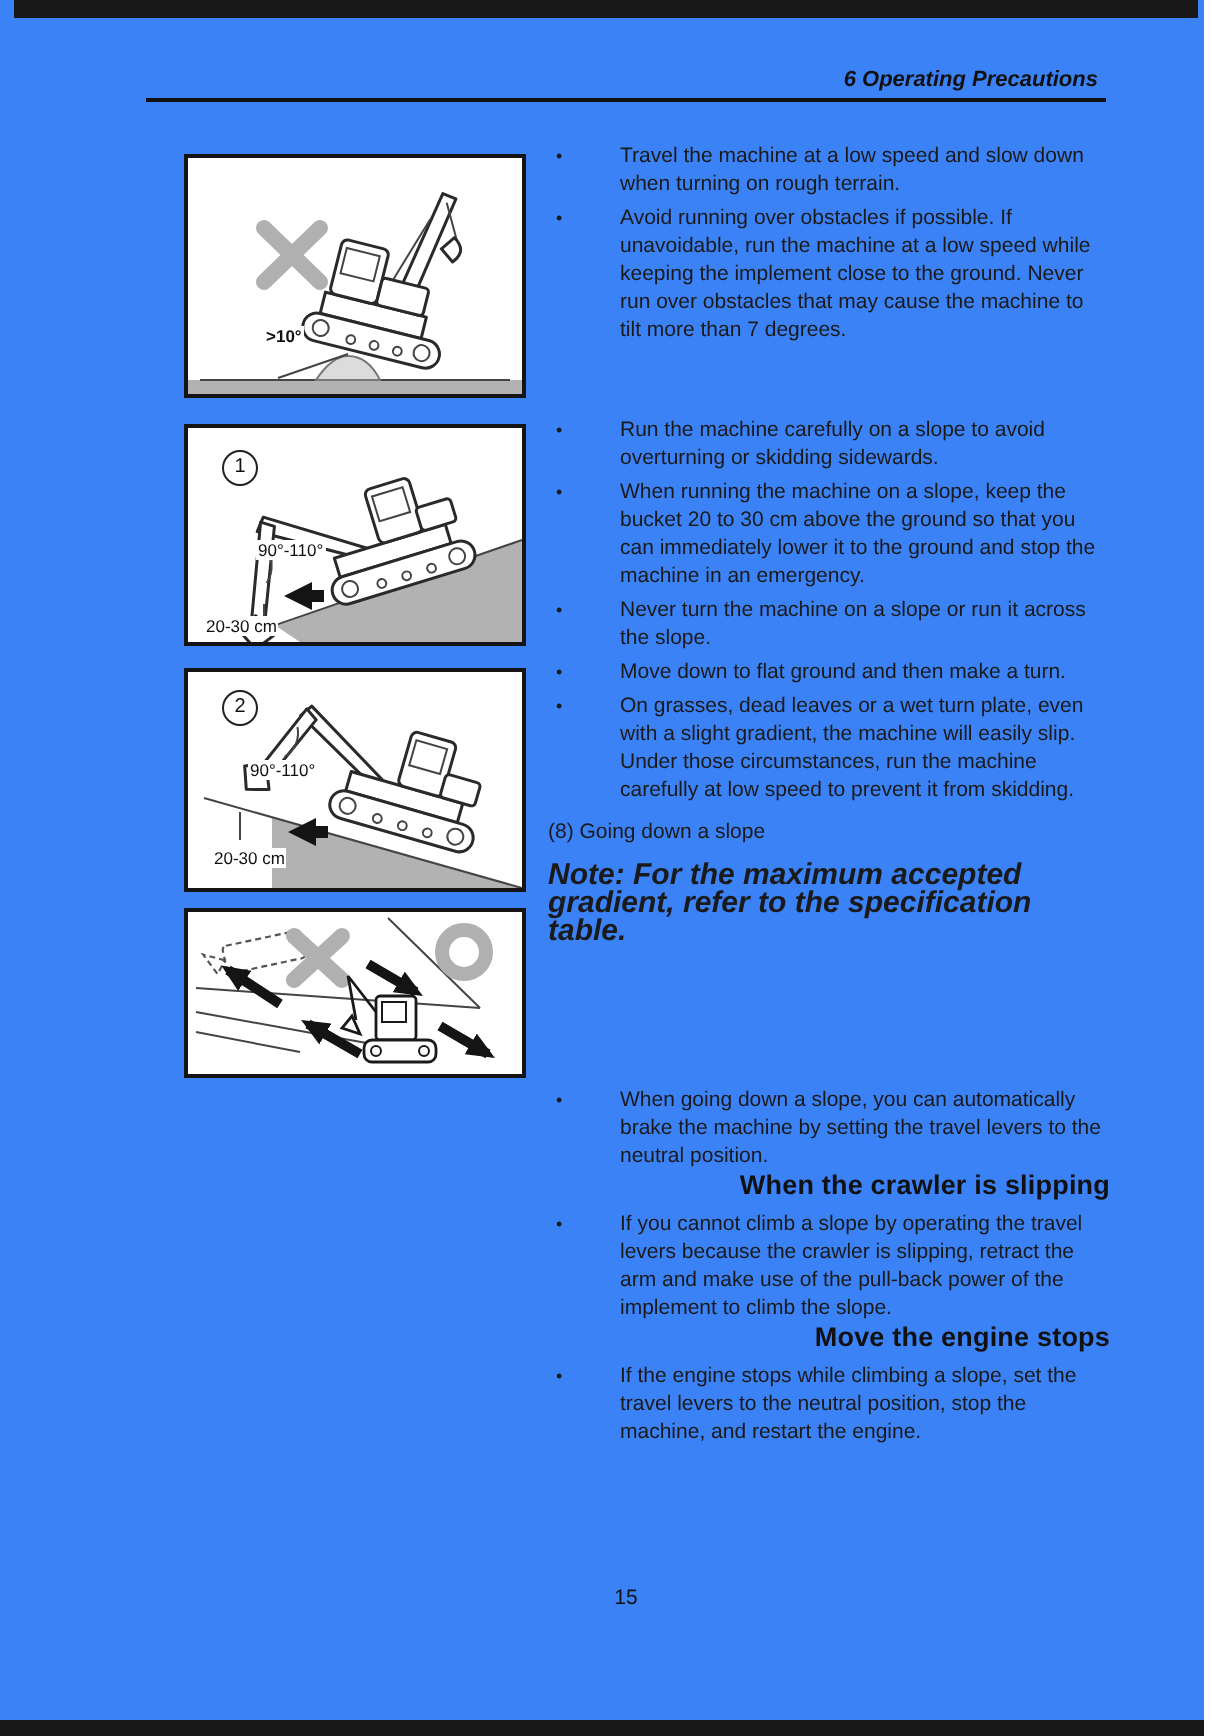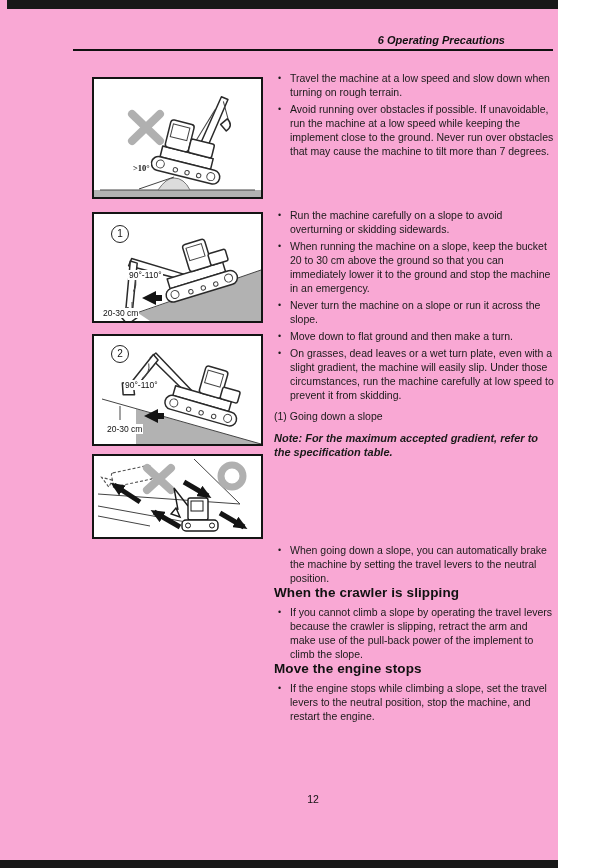--- a/index.html
+++ b/index.html
@@ -1,17 +1,17 @@
 <!DOCTYPE html>
 <html><head>
 <meta charset="utf-8">
 <style>
   html,body{margin:0;padding:0;background:#ffffff;}
   .sheet{
-    position:relative;width:558px;height:868px;background:#f9a8d4;overflow:hidden;
+    position:relative;width:602px;height:868px;background:#3b82f6;overflow:hidden;
     font-family:"Liberation Sans","DejaVu Sans",sans-serif;color:#1a1a1a;
   }
   .bar{position:absolute;background:#181818;}
   .bar.top{top:0;left:7px;width:592px;height:9px;}
   .bar.bottom{bottom:0;left:0;width:606px;height:8px;}
 
   .header-title{
     position:absolute;top:34px;right:53px;
     font-size:11px;font-weight:bold;font-style:italic;color:#111;
   }
@@ -36,27 +36,27 @@
 
   .col{position:absolute;left:274px;width:281px;}
   #intro{top:71px;}
   #sec-slope{top:208px;}
   #sec-bottom{top:543px;}
 
   h2.sec-h{
     font-size:13.5px;line-height:15px;font-weight:bold;color:#111;
     margin:0 0 5px 0;letter-spacing:0.1px;
   }
-  .sec-gap{margin-top:8px;}
+  .sec-gap{margin-top:8px;text-align:right;}
   .blist{display:flex;flex-direction:column;gap:3px;}
   .bitem{display:flex;}
   .bmark{flex:none;width:12px;padding-left:4px;font-size:9px;line-height:14px;}
-  .btext{flex:1;font-size:10.5px;line-height:14px;}
+  .btext{flex:1;font-size:10.5px;line-height:14px;margin-left:20px;}
   .legend{margin-top:7px;font-size:10.5px;line-height:14px;}
-  .note{margin-top:8px;font-size:11px;line-height:14px;font-weight:bold;font-style:italic;}
+  .note{margin-top:8px;font-size:15px;line-height:14px;font-weight:bold;font-style:italic;}
 
   .page-number{
     position:absolute;top:793px;left:73px;width:480px;text-align:center;
     font-size:10.5px;color:#111;
   }
   .lineart{stroke:#2a2a2a;fill:#ffffff;stroke-width:1.5;stroke-linejoin:round;}
   .thin{stroke:#444;fill:none;stroke-width:1;}
 </style>
 </head>
 <body>
@@ -87,21 +87,21 @@
         <circle cx="116" cy="96" r="4" class="thin"></circle>
         <circle cx="80" cy="98" r="2.2" class="thin"></circle>
         <circle cx="92" cy="98" r="2.2" class="thin"></circle>
         <circle cx="104" cy="98" r="2.2" class="thin"></circle>
       </g>
       <g stroke-width="8" stroke-linecap="round" stroke="#b0b0b0">
         <line x1="38" y1="35" x2="66" y2="62"></line>
         <line x1="66" y1="35" x2="38" y2="62"></line>
       </g>
     </svg>
-    <span class="fig-label" style="left:38px;top:84px;font-weight:bold;font-family:Liberation Serif, serif;">&gt;10°</span>
+    <span class="fig-label" style="left:38px;top:84px;font-weight:bold;">&gt;10°</span>
   </div>
 
   <div class="figbox" id="fig2">
     <svg width="167" height="107" viewBox="0 0 167 107">
       <polygon points="44,99 167,56 167,107 56,107" fill="#b2b2b2"></polygon>
       <line x1="28" y1="104" x2="167" y2="56" class="thin"></line>
       <g transform="rotate(-17 105 70)">
         <polygon points="96,58 48,26 43,32 92,62" class="lineart"></polygon>
         <polygon points="46,28 28,72 34,75 52,32" class="lineart"></polygon>
         <path d="M30,72 l-10,5 l5,11 l11,-4 z" class="lineart"></path>
@@ -227,21 +227,21 @@
       <div class="bitem">
         <span class="bmark">•</span>
         <span class="btext">Move down to flat ground and then make a turn.</span>
       </div>
       <div class="bitem">
         <span class="bmark">•</span>
         <span class="btext">On grasses, dead leaves or a wet turn plate, even with a slight gradient, the machine will easily slip. Under those circumstances, run the machine carefully at low speed to prevent it from skidding.</span>
       </div>
     </div>
     <div class="legend">
-      <div>(1) Going down a slope</div>
+      <div>(8) Going down a slope</div>
     </div>
     <div class="note">Note: For the maximum accepted gradient, refer to the specification table.</div>
   </div>
 
   <div class="col" id="sec-bottom">
     <div class="blist">
       <div class="bitem">
         <span class="bmark">•</span>
         <span class="btext">When going down a slope, you can automatically brake the machine by setting the travel levers to the neutral position.</span>
       </div>
@@ -255,16 +255,16 @@
     </div>
     <h2 class="sec-h sec-gap">Move the engine stops</h2>
     <div class="blist">
       <div class="bitem">
         <span class="bmark">•</span>
         <span class="btext">If the engine stops while climbing a slope, set the travel levers to the neutral position, stop the machine, and restart the engine.</span>
       </div>
     </div>
   </div>
 
-  <div class="page-number">12</div>
+  <div class="page-number">15</div>
 
   <div class="bar bottom"></div>
 </div>
 
 </body></html>

